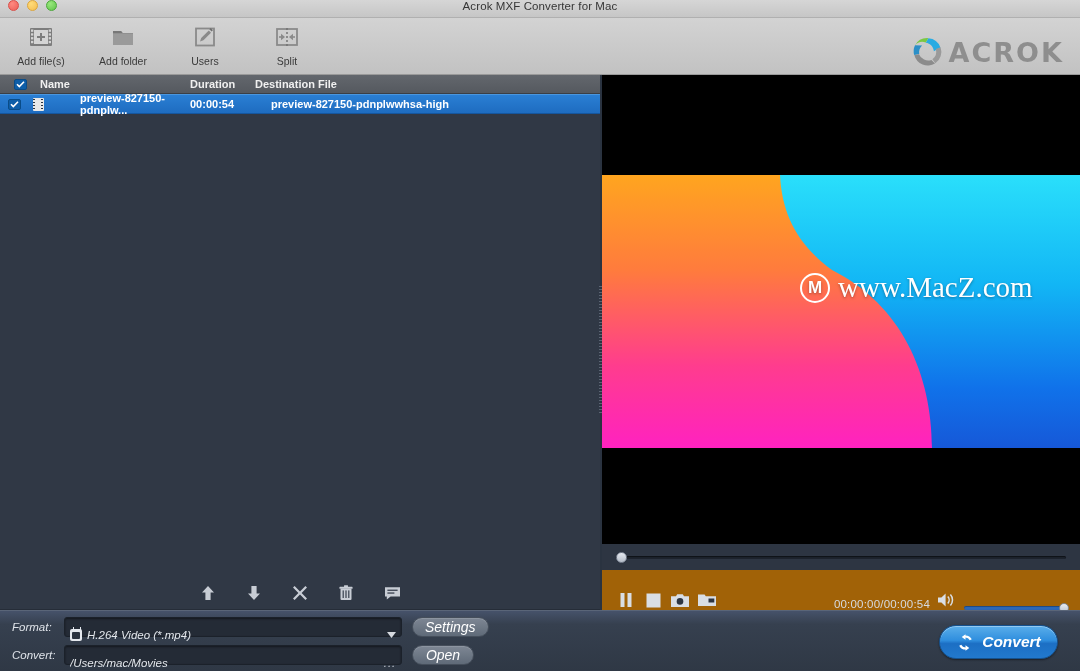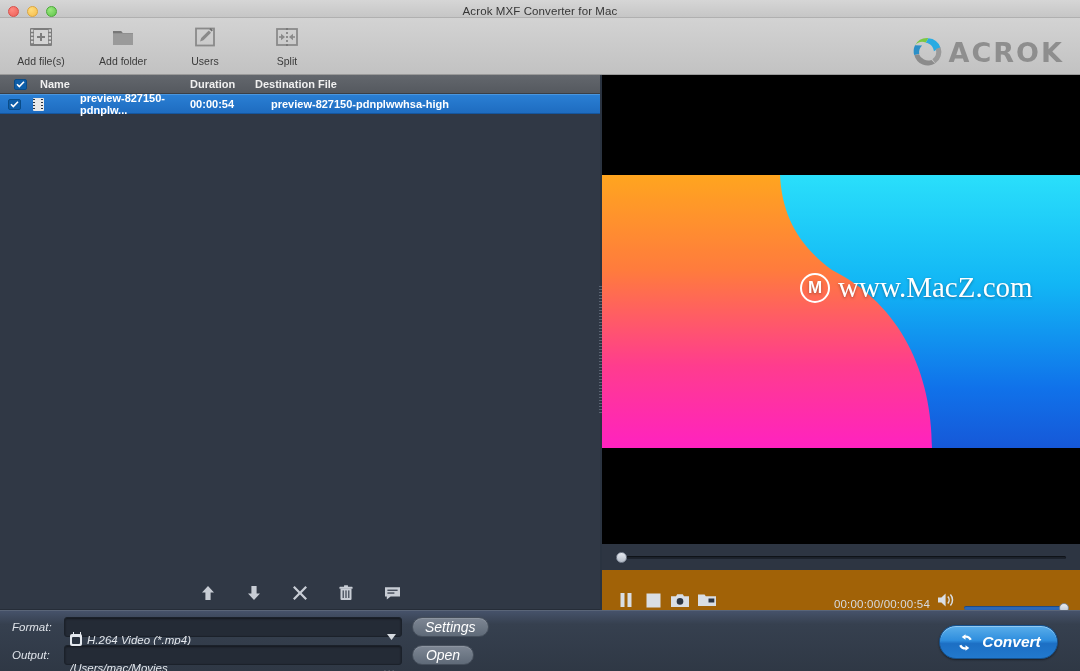--- a/index.html
+++ b/index.html
@@ -15,21 +15,21 @@
     display: flex; flex-direction: column;
   }
 
   
   .titlebar {
     position: relative;
     height: 18px;
     background: linear-gradient(to bottom, #d6d6d6, #c6c6c6);
     border-bottom: 1px solid #b0b0b0;
     flex: 0 0 auto;
-    display: flex; align-items: flex-end;
+    display: flex; align-items: flex-start;
   }
   .traffic { display: flex; gap: 8px; padding-left: 8px; align-items: center; }
   .tl { width: 11px; height: 11px; border-radius: 50%; }
   .tl.red    { background: radial-gradient(circle at 35% 30%, #ff8a80, #ec5f58); border: 1px solid #d8504a; }
   .tl.yellow { background: radial-gradient(circle at 35% 30%, #ffdc7a, #f4bd4f); border: 1px solid #dda63c; }
   .tl.green  { background: radial-gradient(circle at 35% 30%, #9ae87e, #5fc44a); border: 1px solid #4ba83a; }
   .title-text {
     position: absolute; left: 0; right: 0; text-align: center;
     font-size: 11.5px; color: #363636; letter-spacing: .1px;
   }
@@ -189,21 +189,21 @@
     background: linear-gradient(to bottom, #46526a 0%, #36404f 22%, #2f3845 100%);
     border-top: 1px solid #5a6578;
     display: flex; align-items: center; position: relative; font-style: italic;
   }
   .bottom-left { width: 600px; padding: 0 0 0 12px; }
   .brow { display: flex; align-items: center; height: 25px; margin-bottom: 3px; }
   .brow:last-child { margin-bottom: 0; }
   .blabel { width: 52px; font-size: 11.5px; color: #dfe3e9; }
   .field {
     height: 20px; background: #242b36; border: 1px solid #1b212a;
-    border-radius: 3px; display: flex; align-items: flex-start; padding: 16px 2px 0 5px;
+    border-radius: 3px; display: flex; align-items: center; padding: 16px 2px 0 5px;
     box-shadow: inset 0 1px 2px rgba(0,0,0,.45);
     font-size: 11.5px; color: #e3e7ec;
   }
   .field.format { width: 338px; }
   .field.output { width: 338px; }
   .field .ftext { flex: 1; overflow: hidden; white-space: nowrap; }
   .fmt-ico {
     width: 12px; height: 12px; margin-right: 5px;
     background: #e4e8ee; border-radius: 2px; position: relative; flex: 0 0 auto;
   }
@@ -475,21 +475,21 @@
           <div class="caret">
             <svg width="9" height="6" viewBox="0 0 9 6">
                 <path d="M0 0h9L4.5 6z" fill="#d6dae0"></path>
               </svg>
           </div>
         </div>
         <div class="pill">Settings</div>
       </div>
 
       <div class="brow">
-        <div class="blabel">Output:</div>
+        <div class="blabel">Convert:</div>
         <div class="field output">
           <div class="ftext">/Users/mac/Movies</div>
           <div class="dots">...</div>
         </div>
         <div class="pill">Open</div>
       </div>
     </div>
 
     <div class="convert-btn">
       <svg width="19" height="19" viewBox="0 0 20 20">

